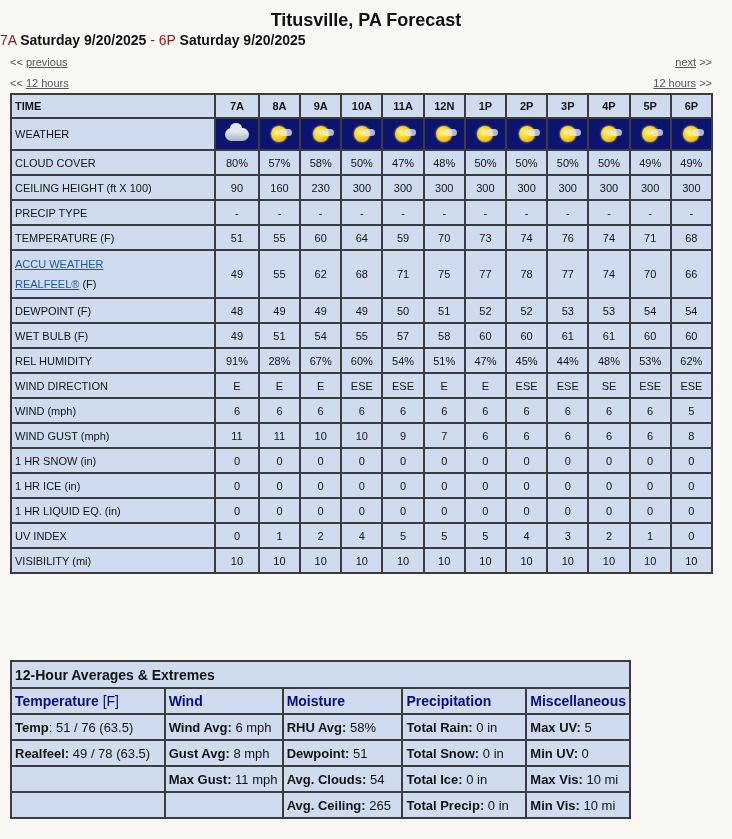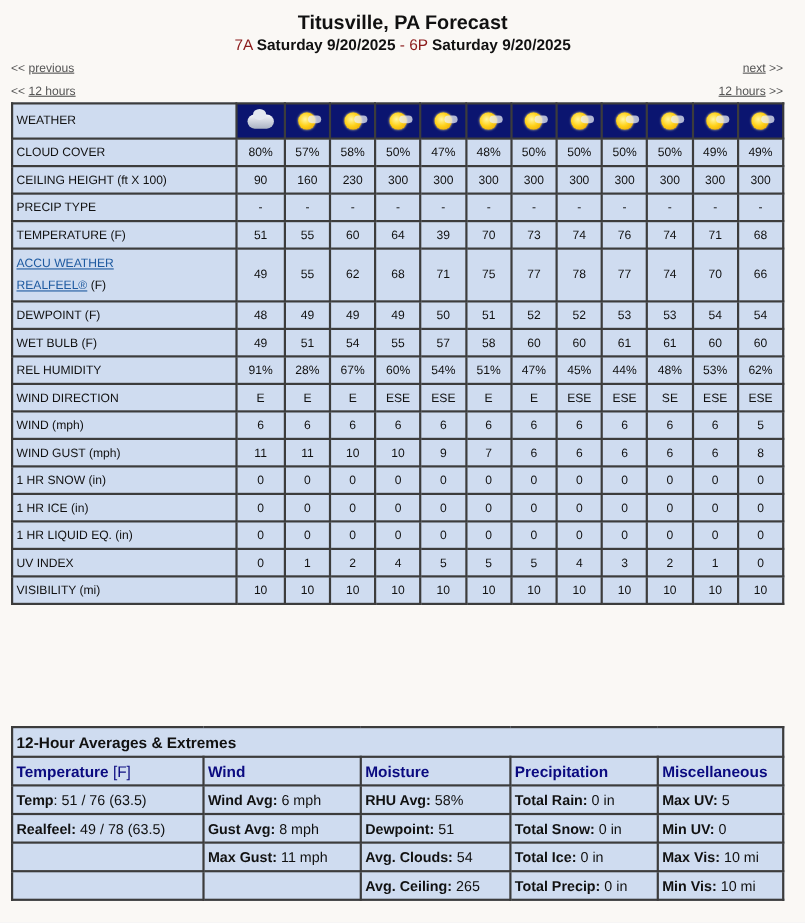--- a/index.html
+++ b/index.html
@@ -1,21 +1,21 @@
 <!DOCTYPE html>
 <html><head>
 <meta charset="utf-8">
 <style>
   html, body { margin: 0; padding: 0; }
   body {
     width: 732px; height: 839px; background: #faf8f5;
     font-family: "Liberation Sans", sans-serif; color: #111; position: relative; overflow: hidden;
   }
   .title { position: absolute; top: 10px; left: 0; width: 732px; text-align: center; font-size: 18px; font-weight: bold; }
-  .subtitle { position: absolute; top: 32px; left: 0; width: 732px; text-align: center; font-size: 14px; }
+  .subtitle { position: absolute; top: 32px; left: 0; width: 732px; text-align: left; font-size: 14px; }
   .subtitle .hr { color: #8b1a1a; font-weight: normal; }
   .subtitle .dt { font-weight: bold; }
   .subtitle .dash { color: #8b1a1a; }
   .nav { position: absolute; font-size: 11px; color: #555; }
   .nav a { color: #555; text-decoration: underline; cursor: pointer; margin-top: 45px; }
   .nav.left { left: 10px; }
   .nav.right { right: 20px; text-align: left; }
   .row1 { top: 56px; }
   .row2 { top: 77px; }
 
@@ -36,21 +36,21 @@
     background: radial-gradient(circle at 40% 40%, #fff6a0 0%, #ffd21a 45%, #e49a00 100%);
     position: relative; vertical-align: middle; box-shadow: 0 0 2px #fff3a0; }
   .sun::after { content: ""; position: absolute; right: -5px; top: 3px; width: 12px; height: 7px;
     background: #e9eef5; border-radius: 6px; opacity: 0.75; }
   .cloud { display: inline-block; width: 24px; height: 13px; border-radius: 8px;
     background: linear-gradient(#f4f6fa, #aab3c3); vertical-align: middle; position: relative; }
   .cloud::before { content: ""; position: absolute; left: 5px; top: -5px; width: 12px; height: 10px;
     border-radius: 50%; background: #e3e8f0; }
 
   table.sum {
-    position: absolute; top: 660px; left: 10px; width: 703px; border-collapse: collapse;
+    position: absolute; top: 660px; left: 10px; width: 621px; border-collapse: collapse;
     background: #cfdcf0; font-size: 13px;
   }
   table.sum td { border: 2px solid #3c3c3c; padding: 0 3px; height: 24px; text-align: left; }
   table.sum td.caption { font-weight: bold; font-size: 14px; height: 25px; }
   table.sum td.head { font-weight: bold; color: #0a0a80; font-size: 14px; }
   table.sum td.head .unit { font-weight: normal; }
   table.sum b { font-weight: bold; }
 </style>
 </head>
 <body>
@@ -76,20 +76,35 @@
   <span>&lt;&lt;</span>
   <a>12 hours</a>
 </div>
 <div class="nav right row2">
   <a>12 hours</a>
   <span>&gt;&gt;</span>
 </div>
 
 <table class="fc">
   <tbody id="fc-body">
+      <tr class="hdr">
+        <td class="lbl">TIME</td>
+        <td>7A</td>
+        <td>8A</td>
+        <td>9A</td>
+        <td>10A</td>
+        <td>11A</td>
+        <td>12N</td>
+        <td>1P</td>
+        <td>2P</td>
+        <td>3P</td>
+        <td>4P</td>
+        <td>5P</td>
+        <td>6P</td>
+      </tr>
       <tr class="wx">
         <td class="lbl">WEATHER</td>
         <td class="icon"><span class="cloud"></span></td>
         <td class="icon"><span class="sun"></span></td>
         <td class="icon"><span class="sun"></span></td>
         <td class="icon"><span class="sun"></span></td>
         <td class="icon"><span class="sun"></span></td>
         <td class="icon"><span class="sun"></span></td>
         <td class="icon"><span class="sun"></span></td>
         <td class="icon"><span class="sun"></span></td>
@@ -142,21 +157,21 @@
         <td>-</td>
         <td>-</td>
         <td>-</td>
       </tr>
       <tr>
         <td class="lbl">TEMPERATURE (F)</td>
         <td>51</td>
         <td>55</td>
         <td>60</td>
         <td>64</td>
-        <td>39</td>
+        <td>59</td>
         <td>70</td>
         <td>73</td>
         <td>74</td>
         <td>76</td>
         <td>74</td>
         <td>71</td>
         <td>68</td>
       </tr>
       <tr class="tall">
         <td class="lbl"><a>ACCU WEATHER</a><br><a>REALFEEL®</a><span> (F)</span></td>

